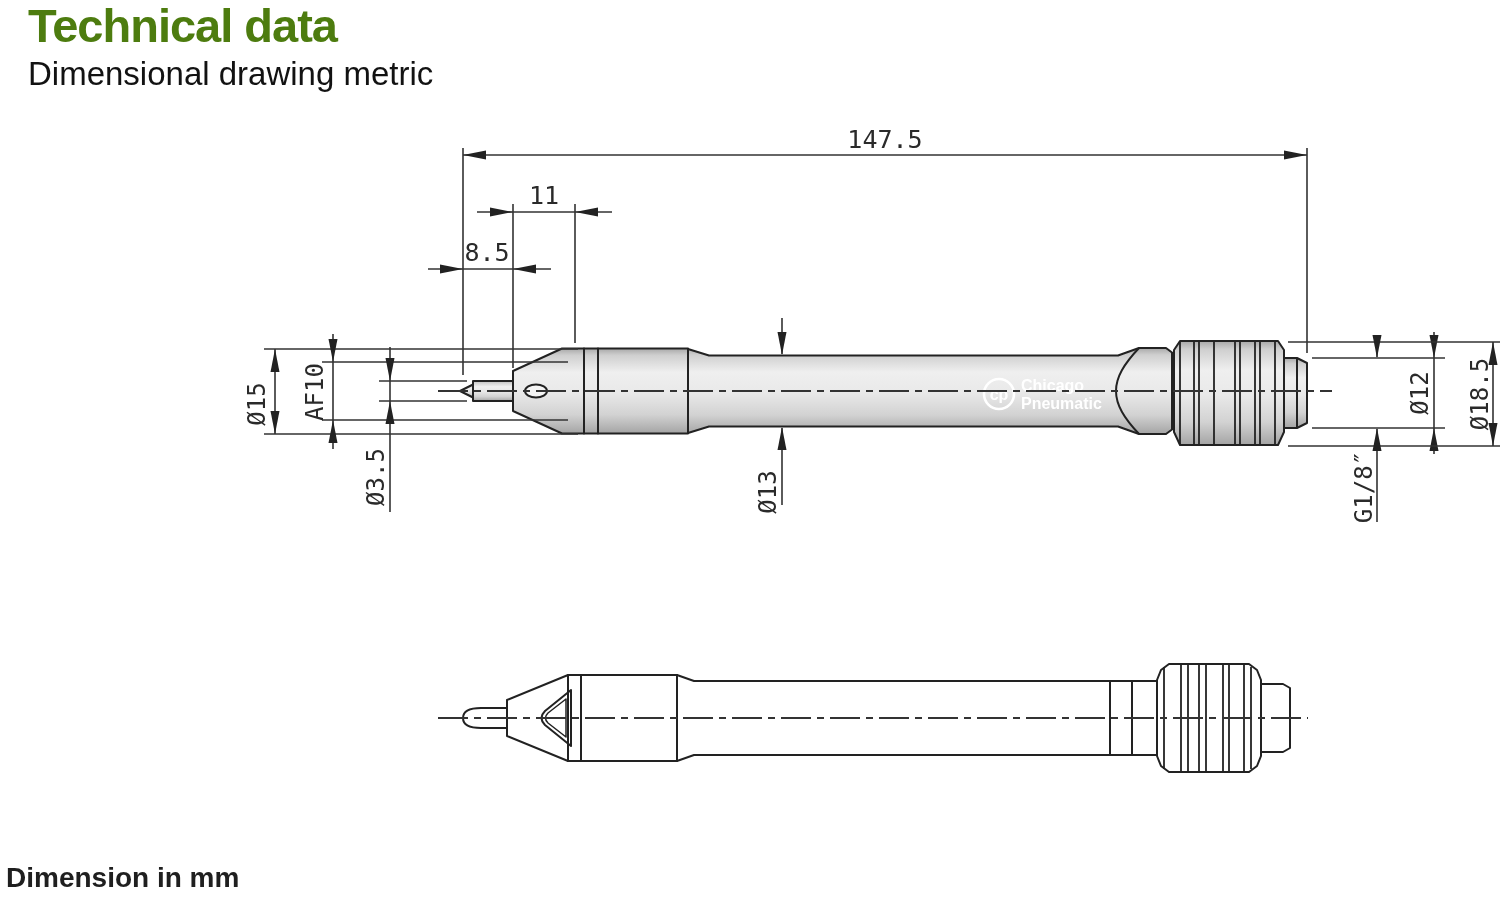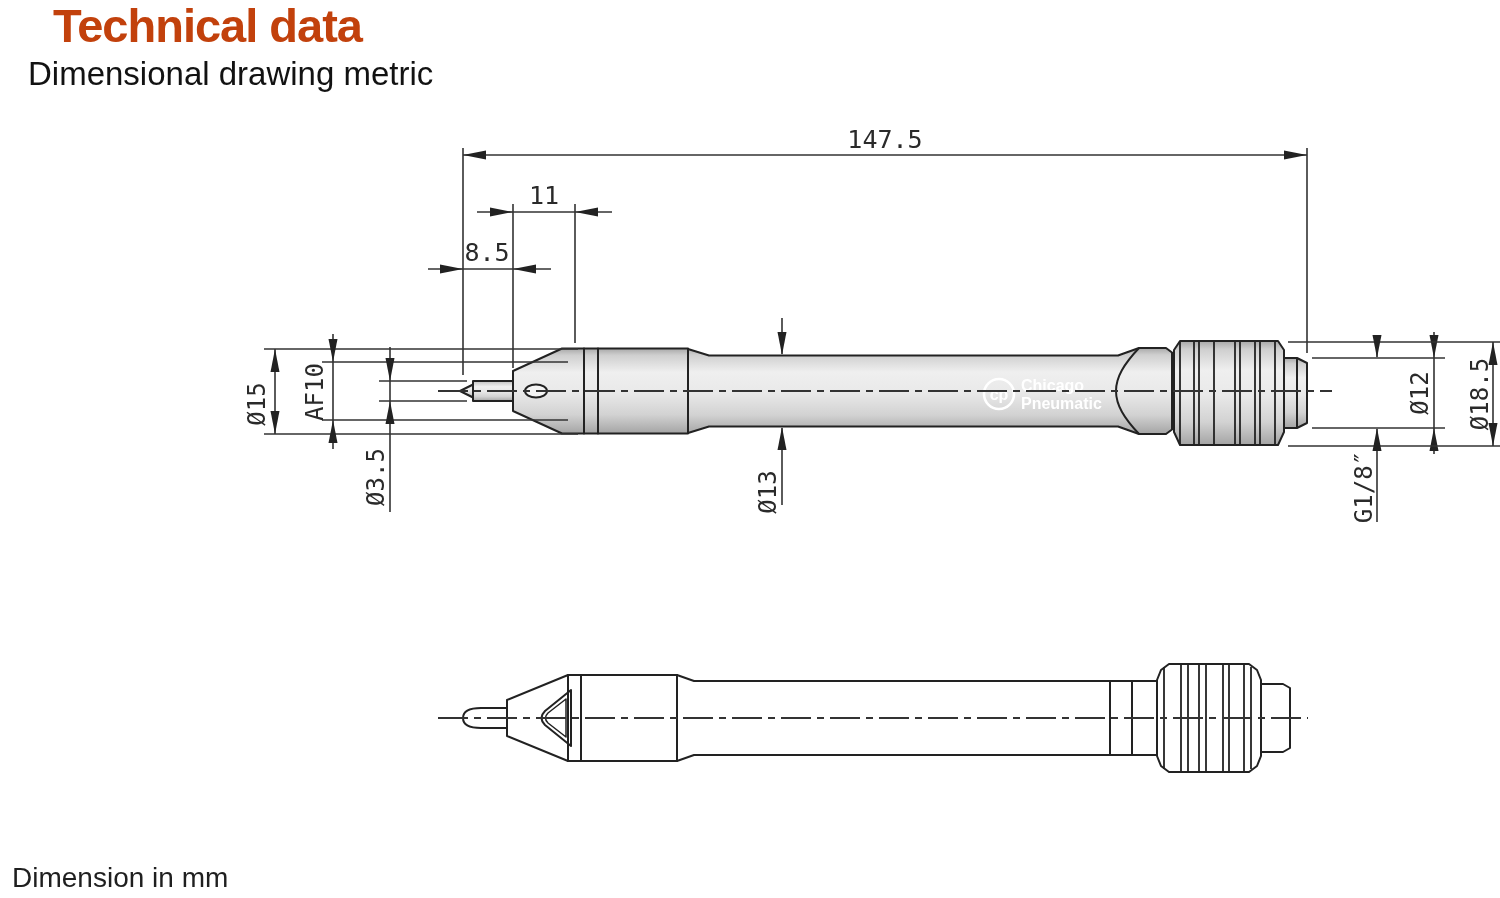--- a/index.html
+++ b/index.html
@@ -1,22 +1,22 @@
 <!DOCTYPE html>
 <html><head>
 <meta charset="utf-8">
 <style>
   html,body{margin:0;padding:0;background:#ffffff;}
   .page{position:relative;width:1500px;height:898px;background:#fff;overflow:hidden;
         font-family:"Liberation Sans", sans-serif;}
   .title{position:absolute;left:28px;top:0px;font-size:47px;font-weight:bold;
-         letter-spacing:-1px;color:#c2410c;line-height:1.1;margin-left:25px;}
+         letter-spacing:-1px;color:#4d7c0f;line-height:1.1;}
   .subtitle{position:absolute;left:28px;top:56px;font-size:33px;font-weight:normal;
             color:#121212;line-height:1.1;}
-  .footnote{position:absolute;left:12px;top:862px;font-size:28px;color:#1f1f1f;}
+  .footnote{position:absolute;left:6px;top:862px;font-size:28px;color:#1f1f1f;font-weight:bold;}
   svg{position:absolute;left:0;top:0;}
   .dimtxt{font-family:"DejaVu Sans Mono", monospace;font-size:25px;fill:#2a2a2a;}
   .dimtxt-rot{font-family:"DejaVu Sans Mono", monospace;font-size:24px;fill:#2a2a2a;}
   .logotxt{font-family:"Liberation Sans", sans-serif;font-weight:bold;fill:#ffffff;}
 </style>
 </head>
 <body>
 
 <div class="page">
 

